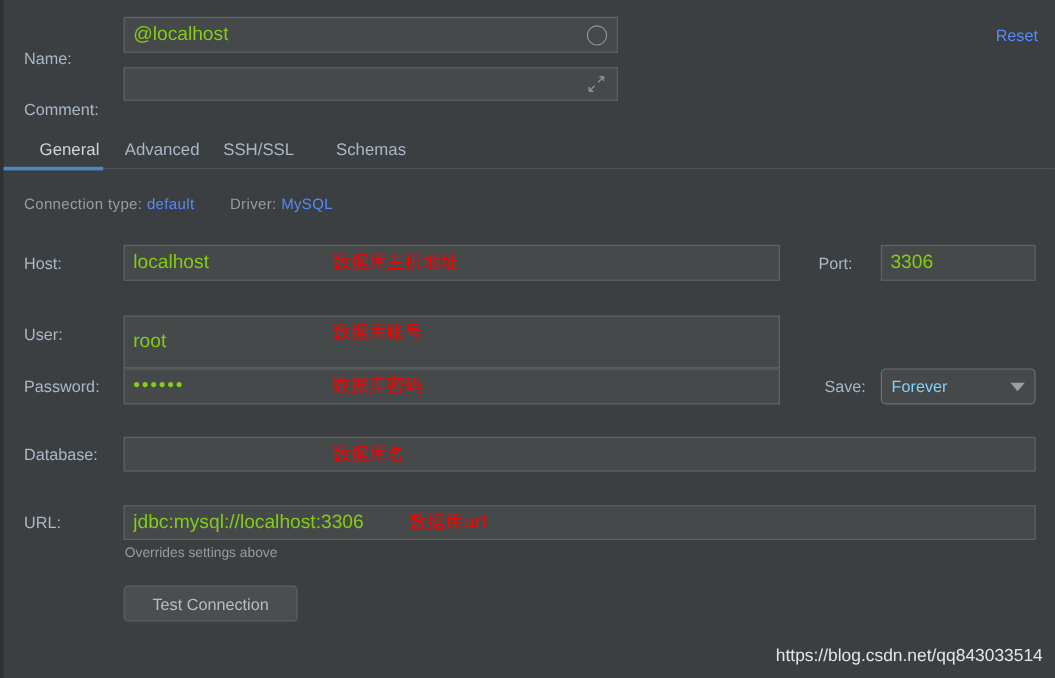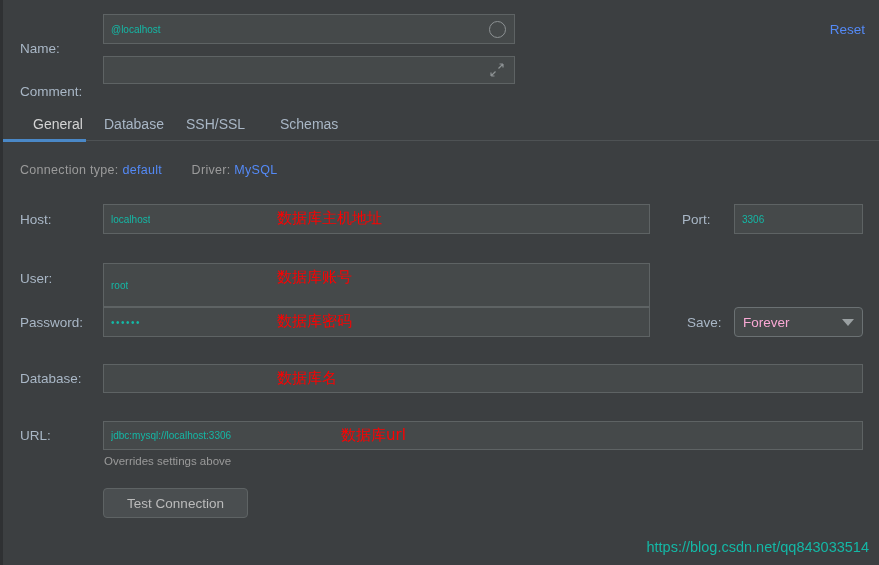--- a/index.html
+++ b/index.html
@@ -37,22 +37,22 @@
   .field {
     position: absolute;
     background: #45494a;
     border: 1px solid #5e6364;
     box-sizing: border-box;
     display: flex;
     align-items: center;
     padding: 0 7px;
   }
   .field .val {
-    color: #14b8a6;
-    font-size: 10px;
+    color: #84cc16;
+    font-size: 16px;
     white-space: nowrap;
     overflow: hidden;
   }
   .field.empty .val { color: #7a7f80; }
 
   
   #name-field  { left: 100px; top: 14px;  width: 412px; height: 30px; }
   #comment-field { left: 100px; top: 56px; width: 412px; height: 28px; }
 
   .icon-slot {
@@ -147,21 +147,21 @@
     width: 129px; height: 30px;
     background: #45494a;
     border: 1px solid #6b7173;
     border-radius: 4px;
     box-sizing: border-box;
     display: flex;
     align-items: center;
     padding: 0 8px;
     cursor: pointer;
   }
-  #save-select .val { color: #f9a8d4; font-size: 13.5px; flex: 1; }
+  #save-select .val { color: #7dd3fc; font-size: 13.5px; flex: 1; }
   .caret {
     width: 0; height: 0;
     border-left: 6px solid transparent;
     border-right: 6px solid transparent;
     border-top: 7px solid #9aa0a2;
   }
 
   #database-label { left: 17px; top: 371px; }
   #database-field { left: 100px; top: 364px; width: 760px; height: 29px; }
 
@@ -204,21 +204,21 @@
     justify-content: center;
     color: #bbbbbb;
     font-size: 13.5px;
     cursor: pointer;
   }
 
   
   #watermark {
     position: absolute;
     right: 10px; bottom: 10px;
-    color: #14b8a6;
+    color: #e5e5e5;
     font-size: 14.5px;
     white-space: nowrap;
   }
 </style>
 </head>
 <body>
 
 <div class="root">
 
   <div class="row-label label abs" style="left:17px; top:22px;">Name:</div>
@@ -239,21 +239,21 @@
         <path d="M13 1 L8.5 5.5 M13 1 L13 4.5 M13 1 L9.5 1" stroke="#8d9294" stroke-width="1.2" fill="none"></path>
         <path d="M1 13 L5.5 8.5 M1 13 L1 9.5 M1 13 L4.5 13" stroke="#8d9294" stroke-width="1.2" fill="none"></path>
       </svg>
     </span>
   </div>
 
   <div id="reset-link">Reset</div>
 
   <div id="tabbar">
     <div class="tab active" style="left:30px;">General</div>
-    <div class="tab" style="left:101px;">Database</div>
+    <div class="tab" style="left:101px;">Advanced</div>
     <div class="tab" style="left:183px;">SSH/SSL</div>
     <div class="tab" style="left:277px;">Schemas</div>
     <div id="tab-separator"></div>
     <div id="tab-underline"></div>
   </div>
 
   <div id="conn-line">
     <span>Connection type:</span>
     <span class="lk">default</span>
     <span class="gap"></span>

